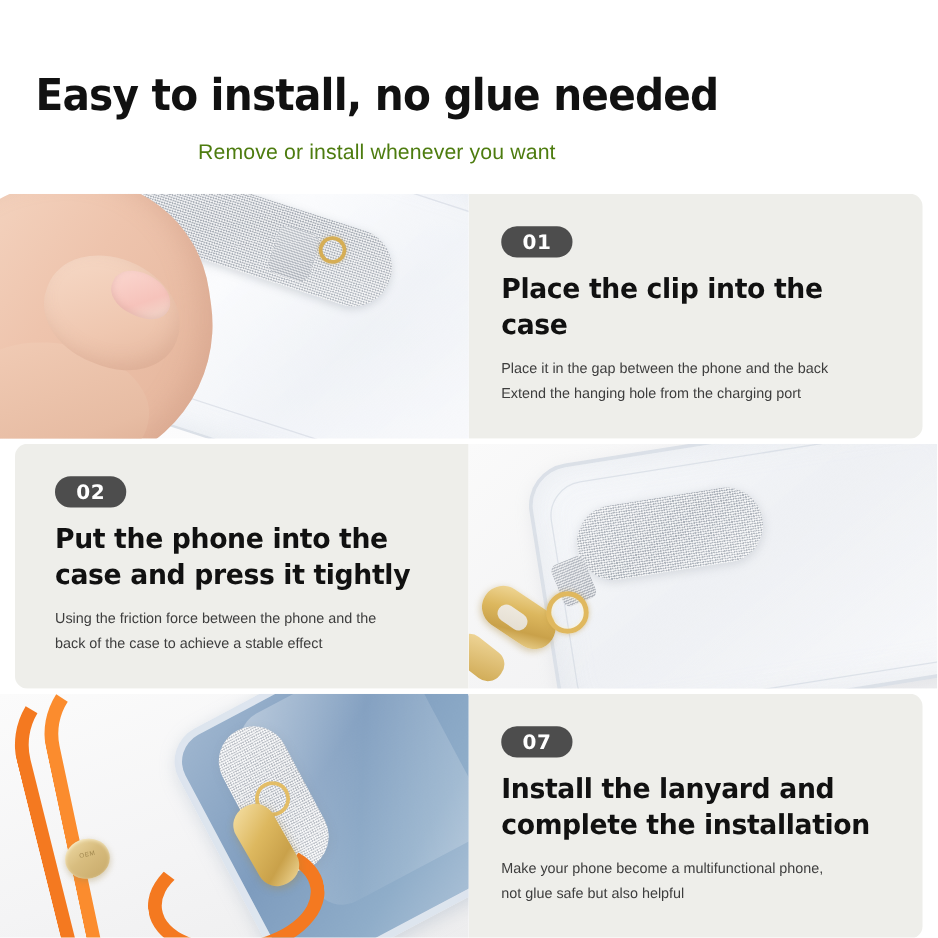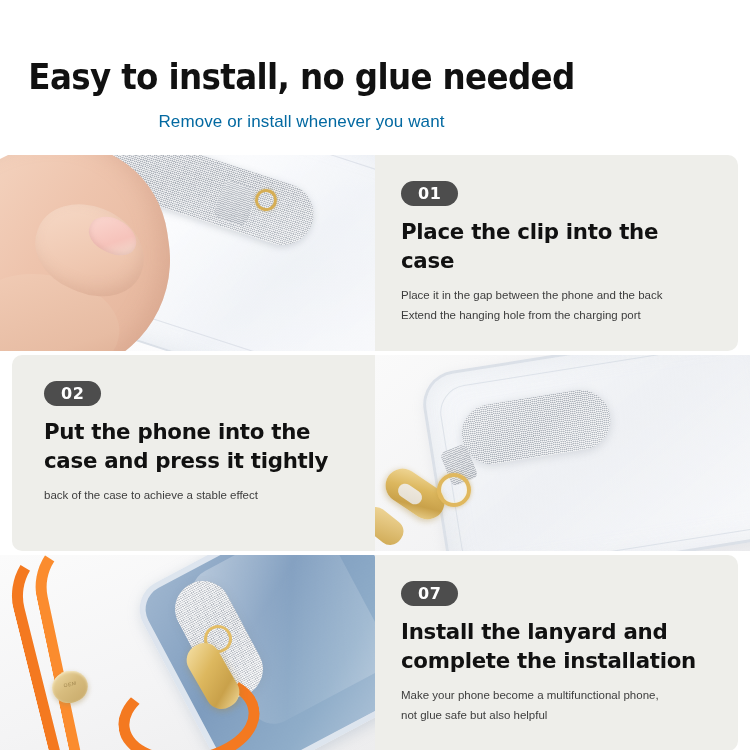--- a/index.html
+++ b/index.html
@@ -28,21 +28,21 @@
     font-weight: 700;
     letter-spacing: -0.7px;
     color: #111111;
     line-height: 42px;
     margin: 0;
     transform: scaleX(0.93);
   }
   .header-subtitle {
     font-size: 17px;
     font-weight: 400;
-    color: #0369a1;
+    color: #4d7c0f;
     line-height: 24px;
     margin: 12px 0 0 0;
     letter-spacing: 0.1px;
   }
 
   
   .rows {
     margin-top: 21px;
     width: 750px;
   }
@@ -423,20 +423,21 @@
       </div>
     </div>
   </div>
 
   <div class="row">
     <div class="cell text-cell">
       <div class="text-inner left-pad">
         <div class="badge">02</div>
         <div class="step-title">Put the phone into the case and press it tightly</div>
         <div class="step-desc">
+          <span>Using the friction force between the phone and the</span>
           <span>back of the case to achieve a stable effect</span>
         </div>
       </div>
     </div>
     <div class="cell photo-cell">
       <div class="photo p2">
         <div class="case"></div>
         <div class="case-edge"></div>
         <div class="pad"></div>
         <div class="strap"></div>

